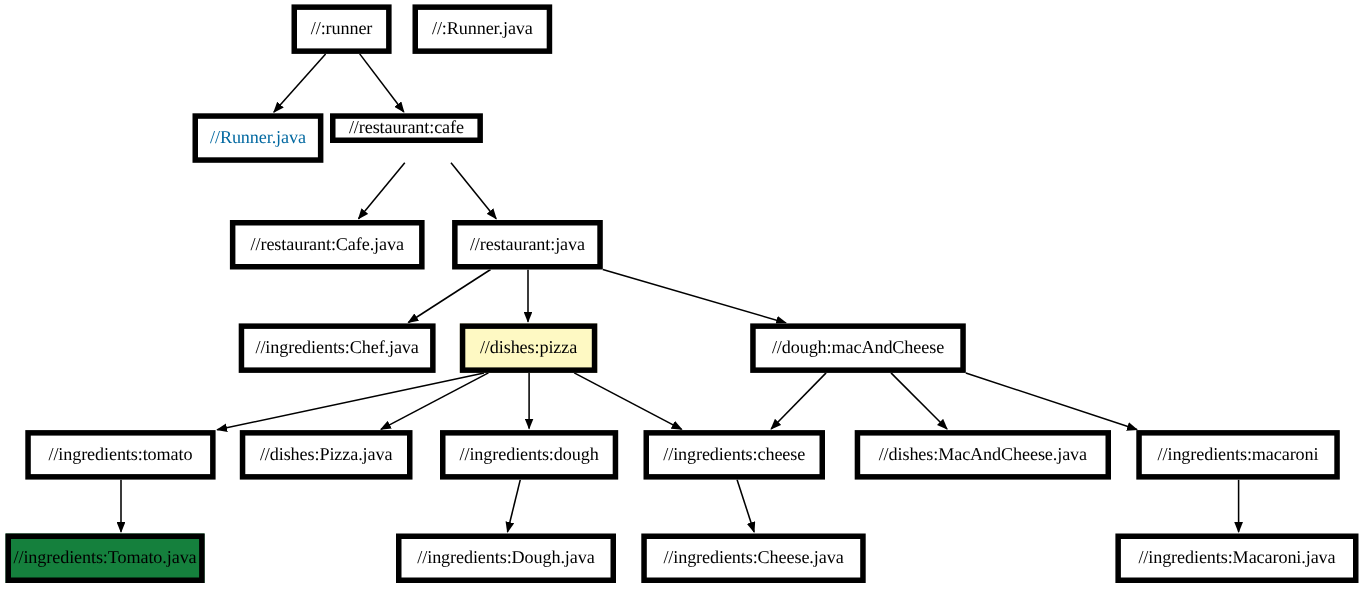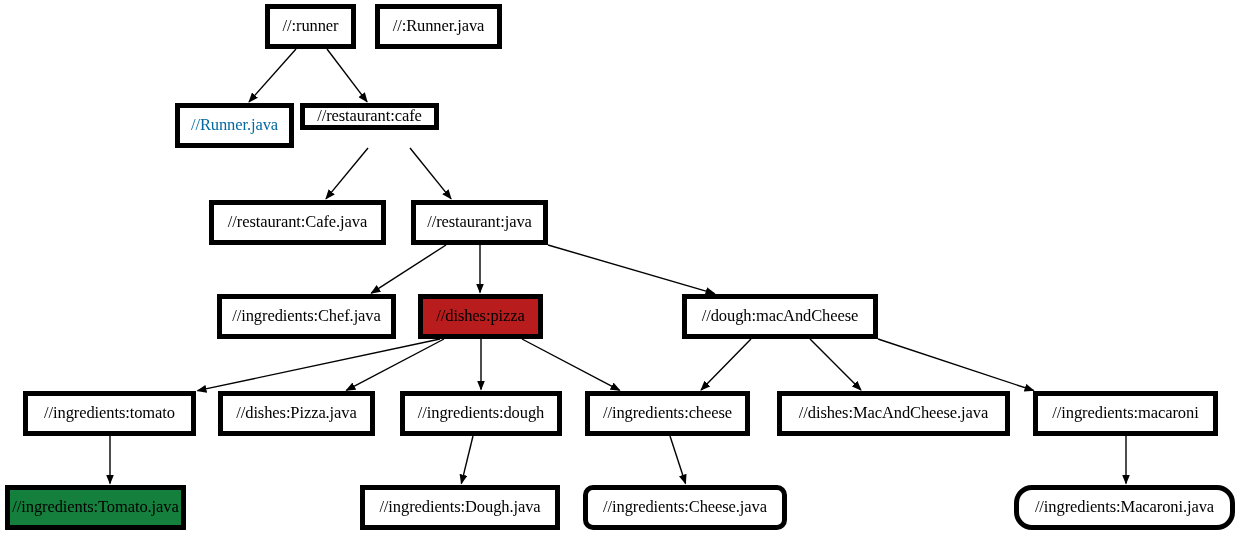--- a/index.html
+++ b/index.html
@@ -88,21 +88,21 @@
       </div>
       <div class="graph-node" style="left: 209px; top: 200px; width: 177px; height: 45px; background: rgb(255, 255, 255); border-color: rgb(0, 0, 0);">
         <span class="node-label" style="color: rgb(0, 0, 0);">//restaurant:Cafe.java</span>
       </div>
       <div class="graph-node" style="left: 411px; top: 200px; width: 137px; height: 45px; background: rgb(255, 255, 255); border-color: rgb(0, 0, 0);">
         <span class="node-label" style="color: rgb(0, 0, 0);">//restaurant:java</span>
       </div>
       <div class="graph-node" style="left: 217px; top: 294px; width: 179px; height: 45px; background: rgb(255, 255, 255); border-color: rgb(0, 0, 0);">
         <span class="node-label" style="color: rgb(0, 0, 0);">//ingredients:Chef.java</span>
       </div>
-      <div class="graph-node" style="left: 418px; top: 294px; width: 125px; height: 45px; background: #b91c1c; border-color: rgb(0, 0, 0);">
+      <div class="graph-node" style="left: 418px; top: 294px; width: 125px; height: 45px; background: #fef9c3; border-color: rgb(0, 0, 0);">
         <span class="node-label" style="color: rgb(0, 0, 0);">//dishes:pizza</span>
       </div>
       <div class="graph-node" style="left: 682px; top: 294px; width: 196px; height: 45px; background: rgb(255, 255, 255); border-color: rgb(0, 0, 0);">
         <span class="node-label" style="color: rgb(0, 0, 0);">//dough:macAndCheese</span>
       </div>
       <div class="graph-node" style="left: 23px; top: 391px; width: 173px; height: 45px; background: rgb(255, 255, 255); border-color: rgb(0, 0, 0);">
         <span class="node-label" style="color: rgb(0, 0, 0);">//ingredients:tomato</span>
       </div>
       <div class="graph-node" style="left: 218px; top: 391px; width: 157px; height: 45px; background: rgb(255, 255, 255); border-color: rgb(0, 0, 0);">
         <span class="node-label" style="color: rgb(0, 0, 0);">//dishes:Pizza.java</span>
@@ -118,21 +118,21 @@
       </div>
       <div class="graph-node" style="left: 1033px; top: 391px; width: 185px; height: 45px; background: rgb(255, 255, 255); border-color: rgb(0, 0, 0);">
         <span class="node-label" style="color: rgb(0, 0, 0);">//ingredients:macaroni</span>
       </div>
       <div class="graph-node" style="left: 5px; top: 485px; width: 181px; height: 45px; background: #15803d; border-color: rgb(0, 0, 0);">
         <span class="node-label" style="color: rgb(0, 0, 0);">//ingredients:Tomato.java</span>
       </div>
       <div class="graph-node" style="left: 360px; top: 485px; width: 200px; height: 45px; background: rgb(255, 255, 255); border-color: rgb(0, 0, 0);">
         <span class="node-label" style="color: rgb(0, 0, 0);">//ingredients:Dough.java</span>
       </div>
-      <div class="graph-node" style="left: 583px; top: 485px; width: 204px; height: 45px; background: rgb(255, 255, 255); border-color: rgb(0, 0, 0); border-radius: 10px;">
+      <div class="graph-node" style="left: 583px; top: 485px; width: 204px; height: 45px; background: rgb(255, 255, 255); border-color: rgb(0, 0, 0);">
         <span class="node-label" style="color: rgb(0, 0, 0);">//ingredients:Cheese.java</span>
       </div>
-      <div class="graph-node" style="left: 1014px; top: 485px; width: 221px; height: 45px; background: rgb(255, 255, 255); border-color: rgb(0, 0, 0); border-radius: 18px;">
+      <div class="graph-node" style="left: 1014px; top: 485px; width: 221px; height: 45px; background: rgb(255, 255, 255); border-color: rgb(0, 0, 0);">
         <span class="node-label" style="color: rgb(0, 0, 0);">//ingredients:Macaroni.java</span>
       </div>
     </div>
 
 </div>
 
 </body></html>

